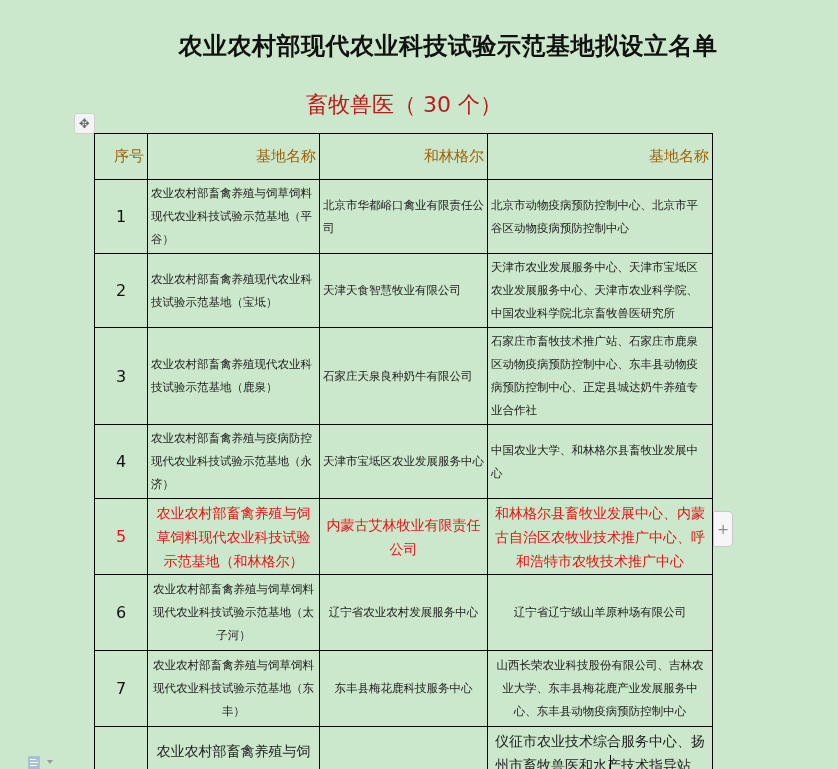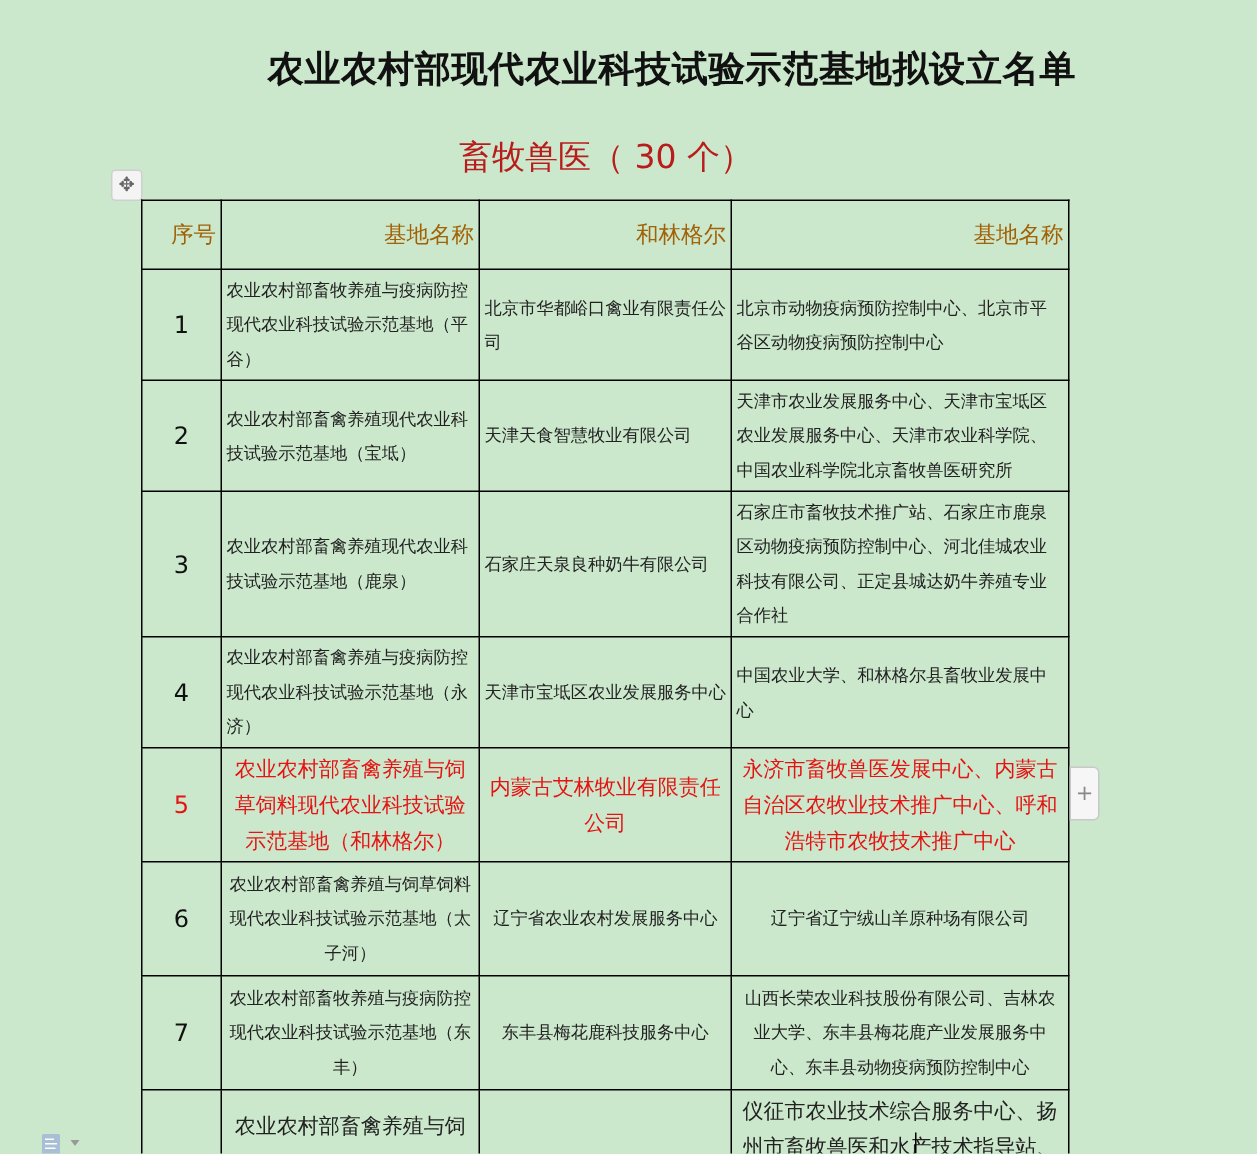--- a/index.html
+++ b/index.html
@@ -100,57 +100,57 @@
       <tr>
         <th>序号</th>
         <th>基地名称</th>
         <th>和林格尔</th>
         <th>基地名称</th>
       </tr>
     </thead>
     <tbody>
       <tr style="height:74px">
         <td class="idx">1</td>
-        <td class="txt left">农业农村部畜牧养殖与疫病防控现代农业科技试验示范基地（平谷）</td>
+        <td class="txt left">农业农村部畜禽养殖与饲草饲料现代农业科技试验示范基地（平谷）</td>
         <td class="txt left">北京市华都峪口禽业有限责任公司</td>
         <td class="txt left">北京市动物疫病预防控制中心、北京市平谷区动物疫病预防控制中心</td>
       </tr>
       <tr style="height:74px">
         <td class="idx">2</td>
         <td class="txt left">农业农村部畜禽养殖现代农业科技试验示范基地（宝坻）</td>
         <td class="txt left">天津天食智慧牧业有限公司</td>
         <td class="txt left">天津市农业发展服务中心、天津市宝坻区农业发展服务中心、天津市农业科学院、中国农业科学院北京畜牧兽医研究所</td>
       </tr>
       <tr style="height:97px">
         <td class="idx">3</td>
         <td class="txt left">农业农村部畜禽养殖现代农业科技试验示范基地（鹿泉）</td>
         <td class="txt left">石家庄天泉良种奶牛有限公司</td>
-        <td class="txt left">石家庄市畜牧技术推广站、石家庄市鹿泉区动物疫病预防控制中心、河北佳城农业科技有限公司、正定县城达奶牛养殖专业合作社</td>
+        <td class="txt left">石家庄市畜牧技术推广站、石家庄市鹿泉区动物疫病预防控制中心、东丰县动物疫病预防控制中心、正定县城达奶牛养殖专业合作社</td>
       </tr>
       <tr style="height:74px">
         <td class="idx">4</td>
         <td class="txt left">农业农村部畜禽养殖与疫病防控现代农业科技试验示范基地（永济）</td>
         <td class="txt left">天津市宝坻区农业发展服务中心</td>
         <td class="txt left">中国农业大学、和林格尔县畜牧业发展中心</td>
       </tr>
       <tr class="highlight" style="height:76px">
         <td class="idx">5</td>
         <td class="txt center">农业农村部畜禽养殖与饲草饲料现代农业科技试验示范基地（和林格尔）</td>
         <td class="txt center">内蒙古艾林牧业有限责任公司</td>
-        <td class="txt center">永济市畜牧兽医发展中心、内蒙古自治区农牧业技术推广中心、呼和浩特市农牧技术推广中心</td>
+        <td class="txt center">和林格尔县畜牧业发展中心、内蒙古自治区农牧业技术推广中心、呼和浩特市农牧技术推广中心</td>
       </tr>
       <tr style="height:76px">
         <td class="idx">6</td>
         <td class="txt center">农业农村部畜禽养殖与饲草饲料现代农业科技试验示范基地（太子河）</td>
         <td class="txt center">辽宁省农业农村发展服务中心</td>
         <td class="txt center">辽宁省辽宁绒山羊原种场有限公司</td>
       </tr>
       <tr style="height:76px">
         <td class="idx">7</td>
-        <td class="txt center">农业农村部畜牧养殖与疫病防控现代农业科技试验示范基地（东丰）</td>
+        <td class="txt center">农业农村部畜禽养殖与饲草饲料现代农业科技试验示范基地（东丰）</td>
         <td class="txt center">东丰县梅花鹿科技服务中心</td>
         <td class="txt center">山西长荣农业科技股份有限公司、吉林农业大学、东丰县梅花鹿产业发展服务中心、东丰县动物疫病预防控制中心</td>
       </tr>
       <tr class="big" style="height:76px">
         <td class="idx"></td>
         <td class="txt center" style="vertical-align:top;padding-top:12px">农业农村部畜禽养殖与饲</td>
         <td class="txt center"></td>
         <td class="txt center" style="vertical-align:top;padding-top:2px">仪征市农业技术综合服务中心、扬州市畜牧兽医和水产技术指导站、</td>
       </tr>
     </tbody>

